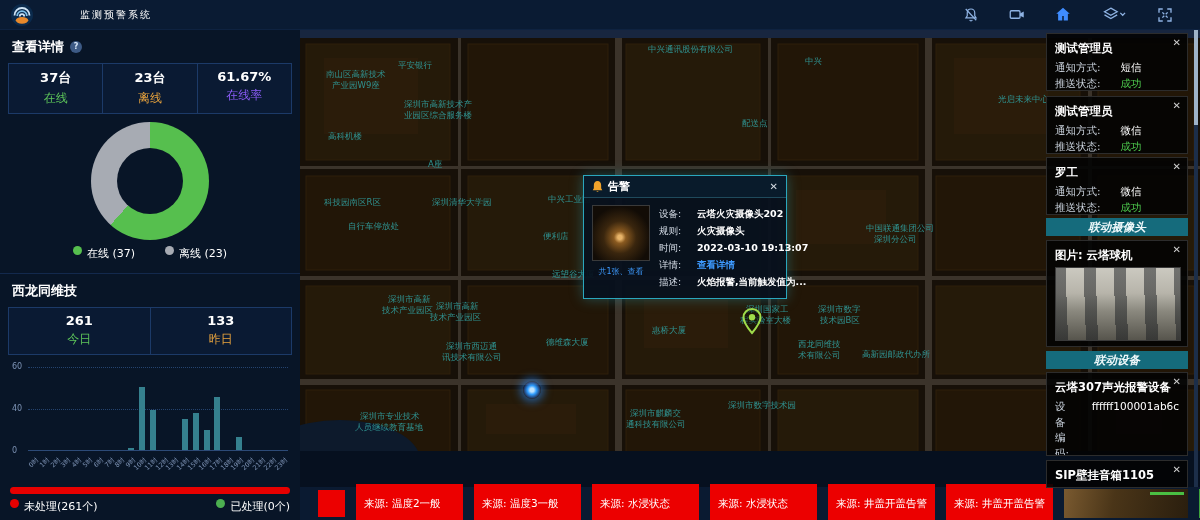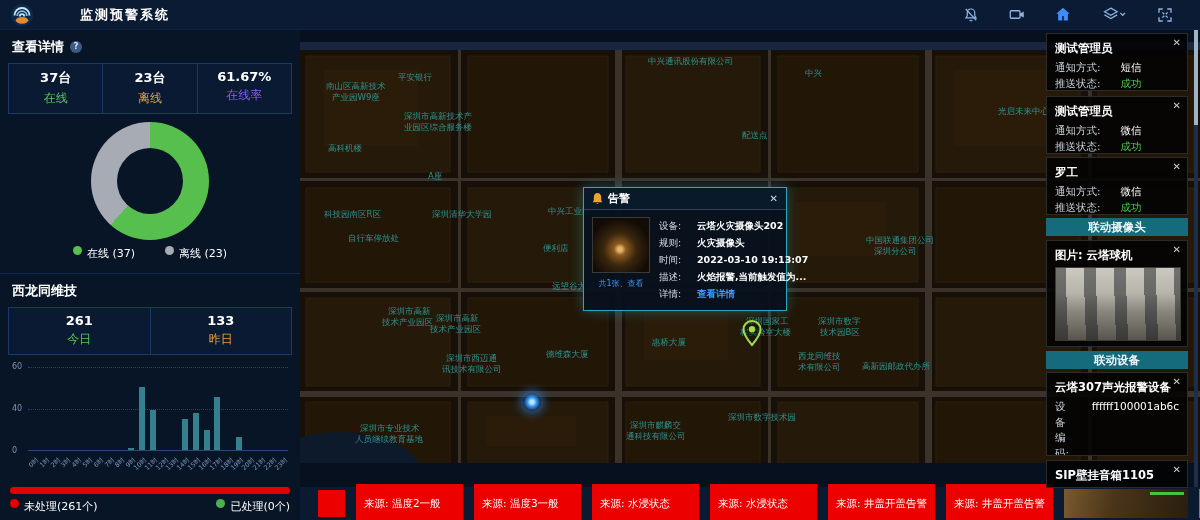--- a/index.html
+++ b/index.html
@@ -3,21 +3,21 @@
 <meta charset="utf-8">
 <style>
   html,body{margin:0;padding:0;background:#06101f;}
   *{box-sizing:border-box;}
   .stage{position:relative;width:1200px;height:520px;overflow:hidden;background:#06101f;
          font-family:"DejaVu Sans","Liberation Sans",sans-serif;color:#fff;}
   
   .hdr{position:absolute;left:0;top:0;width:1200px;height:30px;background:#0a1b33;
        border-bottom:1px solid #0e2240;display:flex;align-items:center;z-index:10;}
   .logo{margin-left:10px;width:24px;height:24px;}
-  .hdr-title{margin-left:46px;font-size:13px;font-weight:bold;letter-spacing:2px;}
+  .hdr-title{margin-left:46px;font-size:10px;font-weight:normal;letter-spacing:2px;}
   .hdr-icons{margin-left:auto;margin-right:26px;display:flex;align-items:center;gap:28px;}
   .hicon{width:18px;height:18px;display:flex;align-items:center;cursor:pointer;}
   
   .left{position:absolute;left:0;top:30px;width:300px;height:490px;background:#081527;z-index:9;}
   .psec-title{padding:8px 12px 4px;font-size:13px;font-weight:bold;color:#fff;display:flex;align-items:center;}
   .psec-title.bt{border-top:1px solid #13294d;margin-top:6px;}
   .info-dot{display:inline-block;width:12px;height:12px;margin-left:6px;border-radius:50%;
             background:#3d5a85;color:#d7e6f7;font-size:8px;line-height:12px;text-align:center;font-weight:bold;}
   .stat-box{margin:3px 8px 6px;border:1px solid #1c3a68;display:flex;background:#0a1a33;}
   .stat-cell{flex:1;text-align:center;padding:5px 0 6px;}
@@ -41,21 +41,21 @@
   .bar{width:6px;background:#35808e;}
   .xaxis{position:absolute;left:18px;right:2px;top:92px;display:flex;}
   .xlab{flex:1;position:relative;height:26px;}
   .xlab span{position:absolute;right:40%;top:3px;transform:rotate(-44deg);transform-origin:right top;
              font-size:6.5px;color:#7d93b5;white-space:nowrap;}
   
   .redbar{margin:8px 10px 0;height:7px;background:#e60000;border-radius:4px;}
   .prog-leg{margin:5px 10px 0;display:flex;justify-content:space-between;font-size:11px;color:#fff;}
   .prog-leg .leg-item{cursor:default;}
   
-  .map{position:absolute;left:300px;top:30px;width:900px;height:421px;background:#4d7c0f;overflow:hidden;z-index:1;margin-top:12px;}
+  .map{position:absolute;left:300px;top:30px;width:900px;height:421px;background:#4d7c0f;overflow:hidden;z-index:1;}
   .maplab{fill:#2f9290;font-size:8.5px;font-family:"DejaVu Sans","Liberation Sans",sans-serif;}
   .marker-dot{position:absolute;width:18px;height:18px;border-radius:50%;
       background:radial-gradient(circle,#bfe3ff 0 15%,#2f9dff 35%,rgba(33,120,255,.45) 60%,rgba(33,120,255,0) 75%);
       box-shadow:0 0 8px 3px rgba(40,140,255,.55);cursor:pointer;}
   .marker-pin{position:absolute;width:22px;height:28px;cursor:pointer;}
   
   .popup{position:absolute;left:283px;top:145px;width:204px;height:124px;z-index:6;
          background:rgba(7,17,30,.95);border:1px solid #2aa7bd;box-shadow:0 0 12px rgba(42,167,189,.4);}
   .popup-hd{height:22px;background:rgba(10,28,44,.92);border-bottom:1px solid #1f4a5c;
             display:flex;align-items:center;padding:0 8px;gap:5px;}
@@ -73,21 +73,21 @@
   .link{color:#3e9bff !important;cursor:pointer;}
   
   .ncard,.dcard,.ccard{position:absolute;left:1046px;width:142px;background:rgba(3,3,3,.9);
       border:1px solid #2c2c2c;padding:5px 8px;color:#fff;z-index:7;overflow:hidden;}
   .card-x{position:absolute;top:3px;right:6px;color:#d0d0d0;font-size:10px;cursor:pointer;}
   .card-t{font-size:11.5px;font-weight:bold;margin:2px 0 4px;}
   .crow{font-size:10.5px;line-height:15.5px;display:flex;gap:20px;}
   .crow .lab{color:#c8d0da;}
   .ok{color:#4ecb4e;}
   .shead{position:absolute;left:1046px;width:142px;height:18px;background:#156b7c;color:#eef8fa;
-         font-size:11.5px;font-weight:bold;text-align:center;line-height:18px;z-index:7;cursor:pointer;}
+         font-size:11.5px;font-weight:bold;text-align:center;line-height:18px;z-index:7;cursor:pointer;font-style:italic;}
   .office-photo{width:126px;height:74px;margin-top:3px;border:1px solid #3a3a3a;
       background:repeating-linear-gradient(88deg, rgba(25,28,32,.5) 0 12px, rgba(0,0,0,0) 12px 30px),
                  linear-gradient(180deg,#cbc9c0 0%,#b7b4aa 35%,#8a887e 60%,#57554d 100%);}
   .dl{font-size:9px;margin-top:4px;}
   
   .sbar{position:absolute;left:1194px;top:30px;width:4px;height:457px;background:#1c2e49;z-index:8;cursor:pointer;}
   .sthumb{position:absolute;left:0;top:0;width:4px;height:95px;background:#9fb3c8;}
   
   .ticker{position:absolute;left:300px;top:487px;width:900px;height:33px;background:#0a1a31;
           display:flex;align-items:center;gap:11px;padding-left:18px;z-index:5;}
@@ -479,26 +479,26 @@
           </div>
           <div class="frow">
             <span class="lab">规则:</span>
             <span class="val">火灾摄像头</span>
           </div>
           <div class="frow">
             <span class="lab">时间:</span>
             <span class="val">2022-03-10 19:13:07</span>
           </div>
           <div class="frow">
+            <span class="lab">详情:</span>
+            <span class="val link">查看详情</span>
+          </div>
+          <div class="frow">
             <span class="lab">描述:</span>
             <span class="val">火焰报警,当前触发值为...</span>
-          </div>
-          <div class="frow">
-            <span class="lab">详情:</span>
-            <span class="val link">查看详情</span>
           </div>
         </div>
       </div>
     </div>
   </div>
 
   <div class="ncard" style="top:33px;height:58px">
     <span class="card-x">✕</span>
     <div class="card-t">测试管理员</div>
     <div class="crow">

